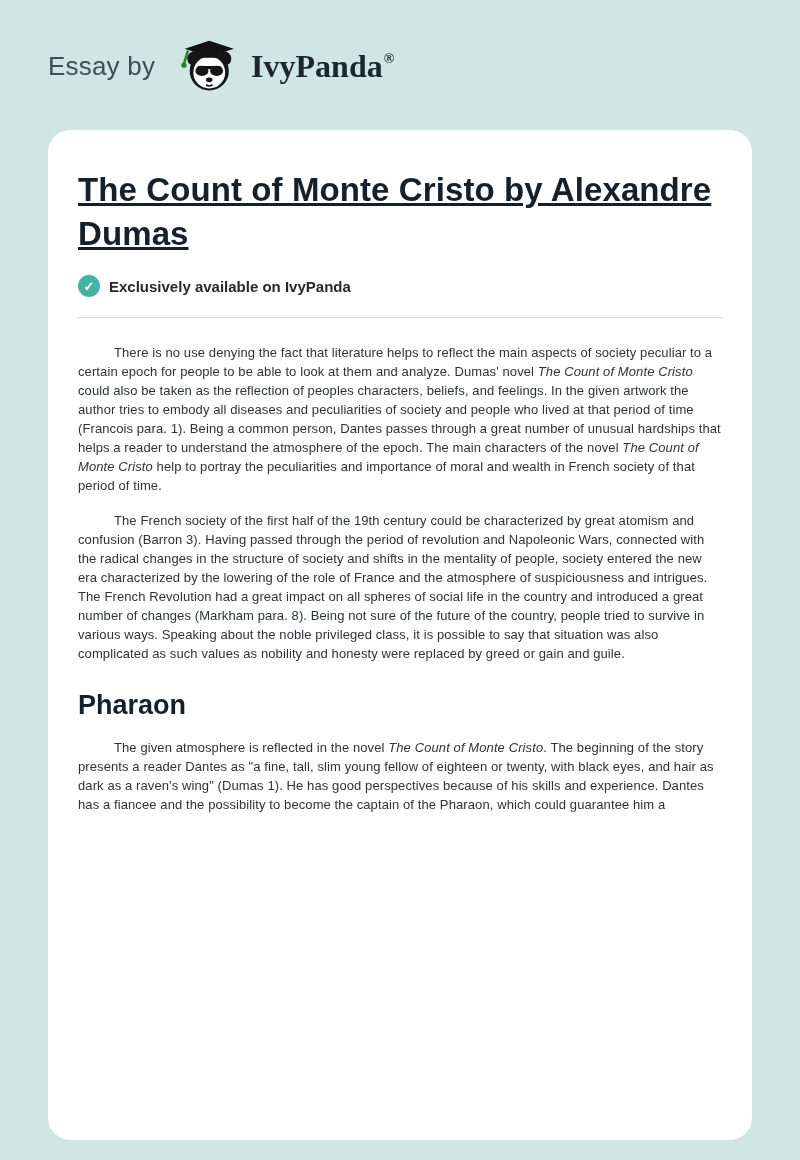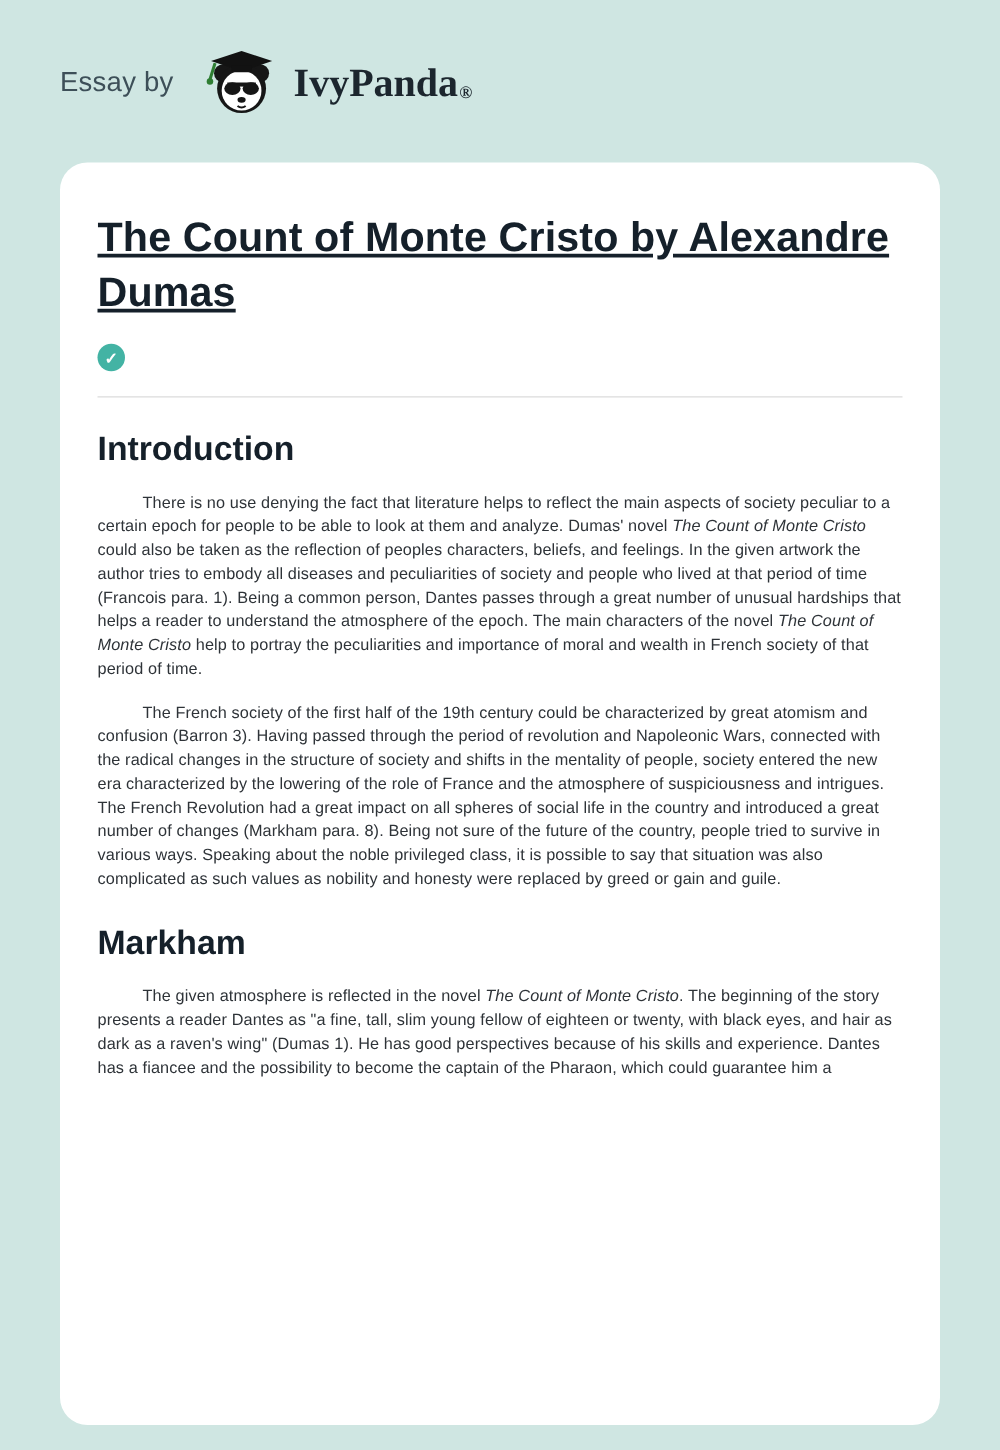--- a/index.html
+++ b/index.html
@@ -17,39 +17,39 @@
     overflow: hidden;
   }
   
   .site-header {
     display: flex;
     align-items: center;
     padding: 38px 48px 30px 48px;
     gap: 14px;
   }
   .essay-by {
-    font-size: 22px;
+    font-size: 26px;
     color: #3d4f58;
     font-weight: 400;
     letter-spacing: 0.2px;
     margin-right: 6px;
   }
   .logo {
     width: 62px;
     height: 56px;
     display: inline-block;
     flex: 0 0 auto;
   }
   .brand {
     font-family: "Liberation Serif", serif;
     font-size: 32px;
     font-weight: 700;
     color: #1c262e;
     display: flex;
-    align-items: flex-end;
+    align-items: flex-start;
     line-height: 1;
   }
   .brand .reg {
     font-size: 14px;
     font-weight: 700;
     margin-top: 2px;
     margin-left: 1px;
   }
   
   .card {
@@ -150,29 +150,29 @@
       <span>IvyPanda</span>
       <span class="reg">®</span>
     </span>
   </header>
 
   <main class="card">
     <h1 class="article-title">The Count of Monte Cristo by Alexandre Dumas</h1>
 
     <div class="badge-row">
       <span class="check-circle">✓</span>
+      <span class="badge-label">Exclusively available on IvyPanda</span>
     </div>
 
     <hr class="divider">
 
     <section>
-      <h2 class="section-heading">Introduction</h2>
       <p class="para"><span>There is no use denying the fact that literature helps to reflect the main aspects of society peculiar to a certain epoch for people to be able to look at them and analyze. Dumas' novel </span><em>The Count of Monte Cristo</em><span> could also be taken as the reflection of peoples characters, beliefs, and feelings. In the given artwork the author tries to embody all diseases and peculiarities of society and people who lived at that period of time (Francois para. 1). Being a common person, Dantes passes through a great number of unusual hardships that helps a reader to understand the atmosphere of the epoch. The main characters of the novel </span><em>The Count of Monte Cristo</em><span> help to portray the peculiarities and importance of moral and wealth in French society of that period of time.</span></p>
       <p class="para"><span>The French society of the first half of the 19th century could be characterized by great atomism and confusion (Barron 3). Having passed through the period of revolution and Napoleonic Wars, connected with the radical changes in the structure of society and shifts in the mentality of people, society entered the new era characterized by the lowering of the role of France and the atmosphere of suspiciousness and intrigues. The French Revolution had a great impact on all spheres of social life in the country and introduced a great number of changes (Markham para. 8). Being not sure of the future of the country, people tried to survive in various ways. Speaking about the noble privileged class, it is possible to say that situation was also complicated as such values as nobility and honesty were replaced by greed or gain and guile.</span></p>
     </section>
 
     <section>
-      <h2 class="section-heading">Markham</h2>
+      <h2 class="section-heading">Pharaon</h2>
       <p class="para"><span>The given atmosphere is reflected in the novel </span><em>The Count of Monte Cristo</em><span>. The beginning of the story presents a reader Dantes as "a fine, tall, slim young fellow of eighteen or twenty, with black eyes, and hair as dark as a raven's wing" (Dumas 1). He has good perspectives because of his skills and experience. Dantes has a fiancee and the possibility to become the captain of the Pharaon, which could guarantee him a</span></p>
     </section>
   </main>
 
 </div>
 
 </body></html>

